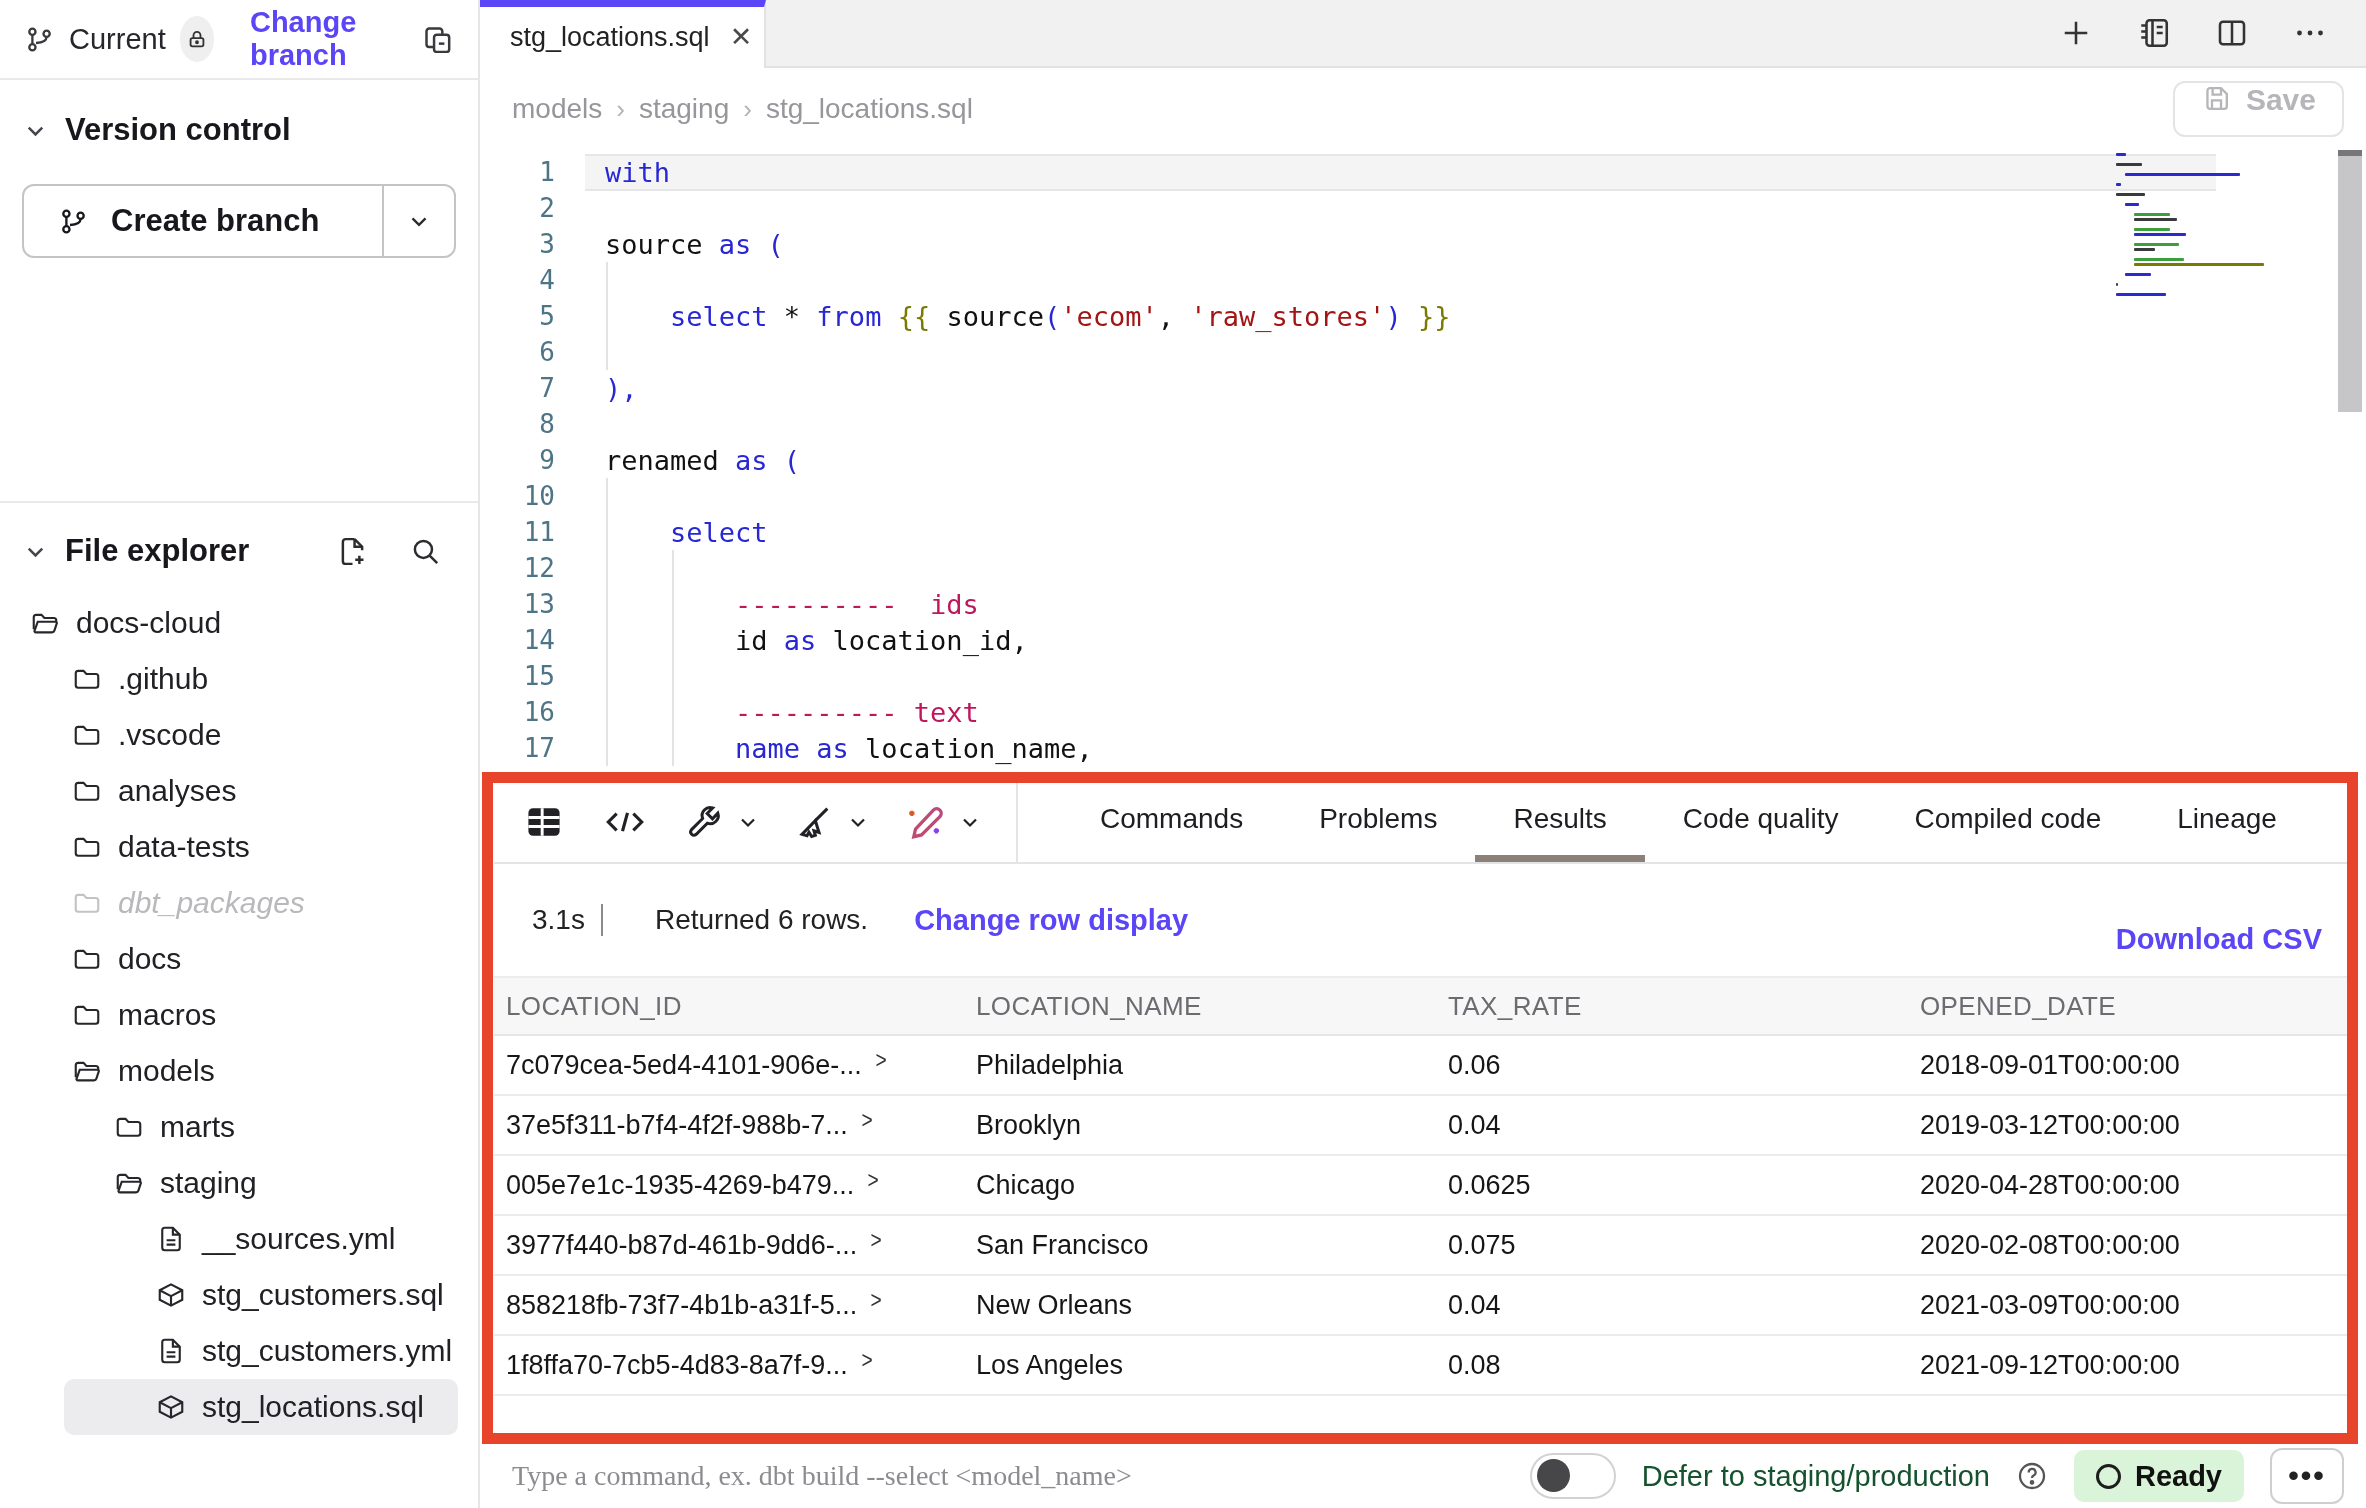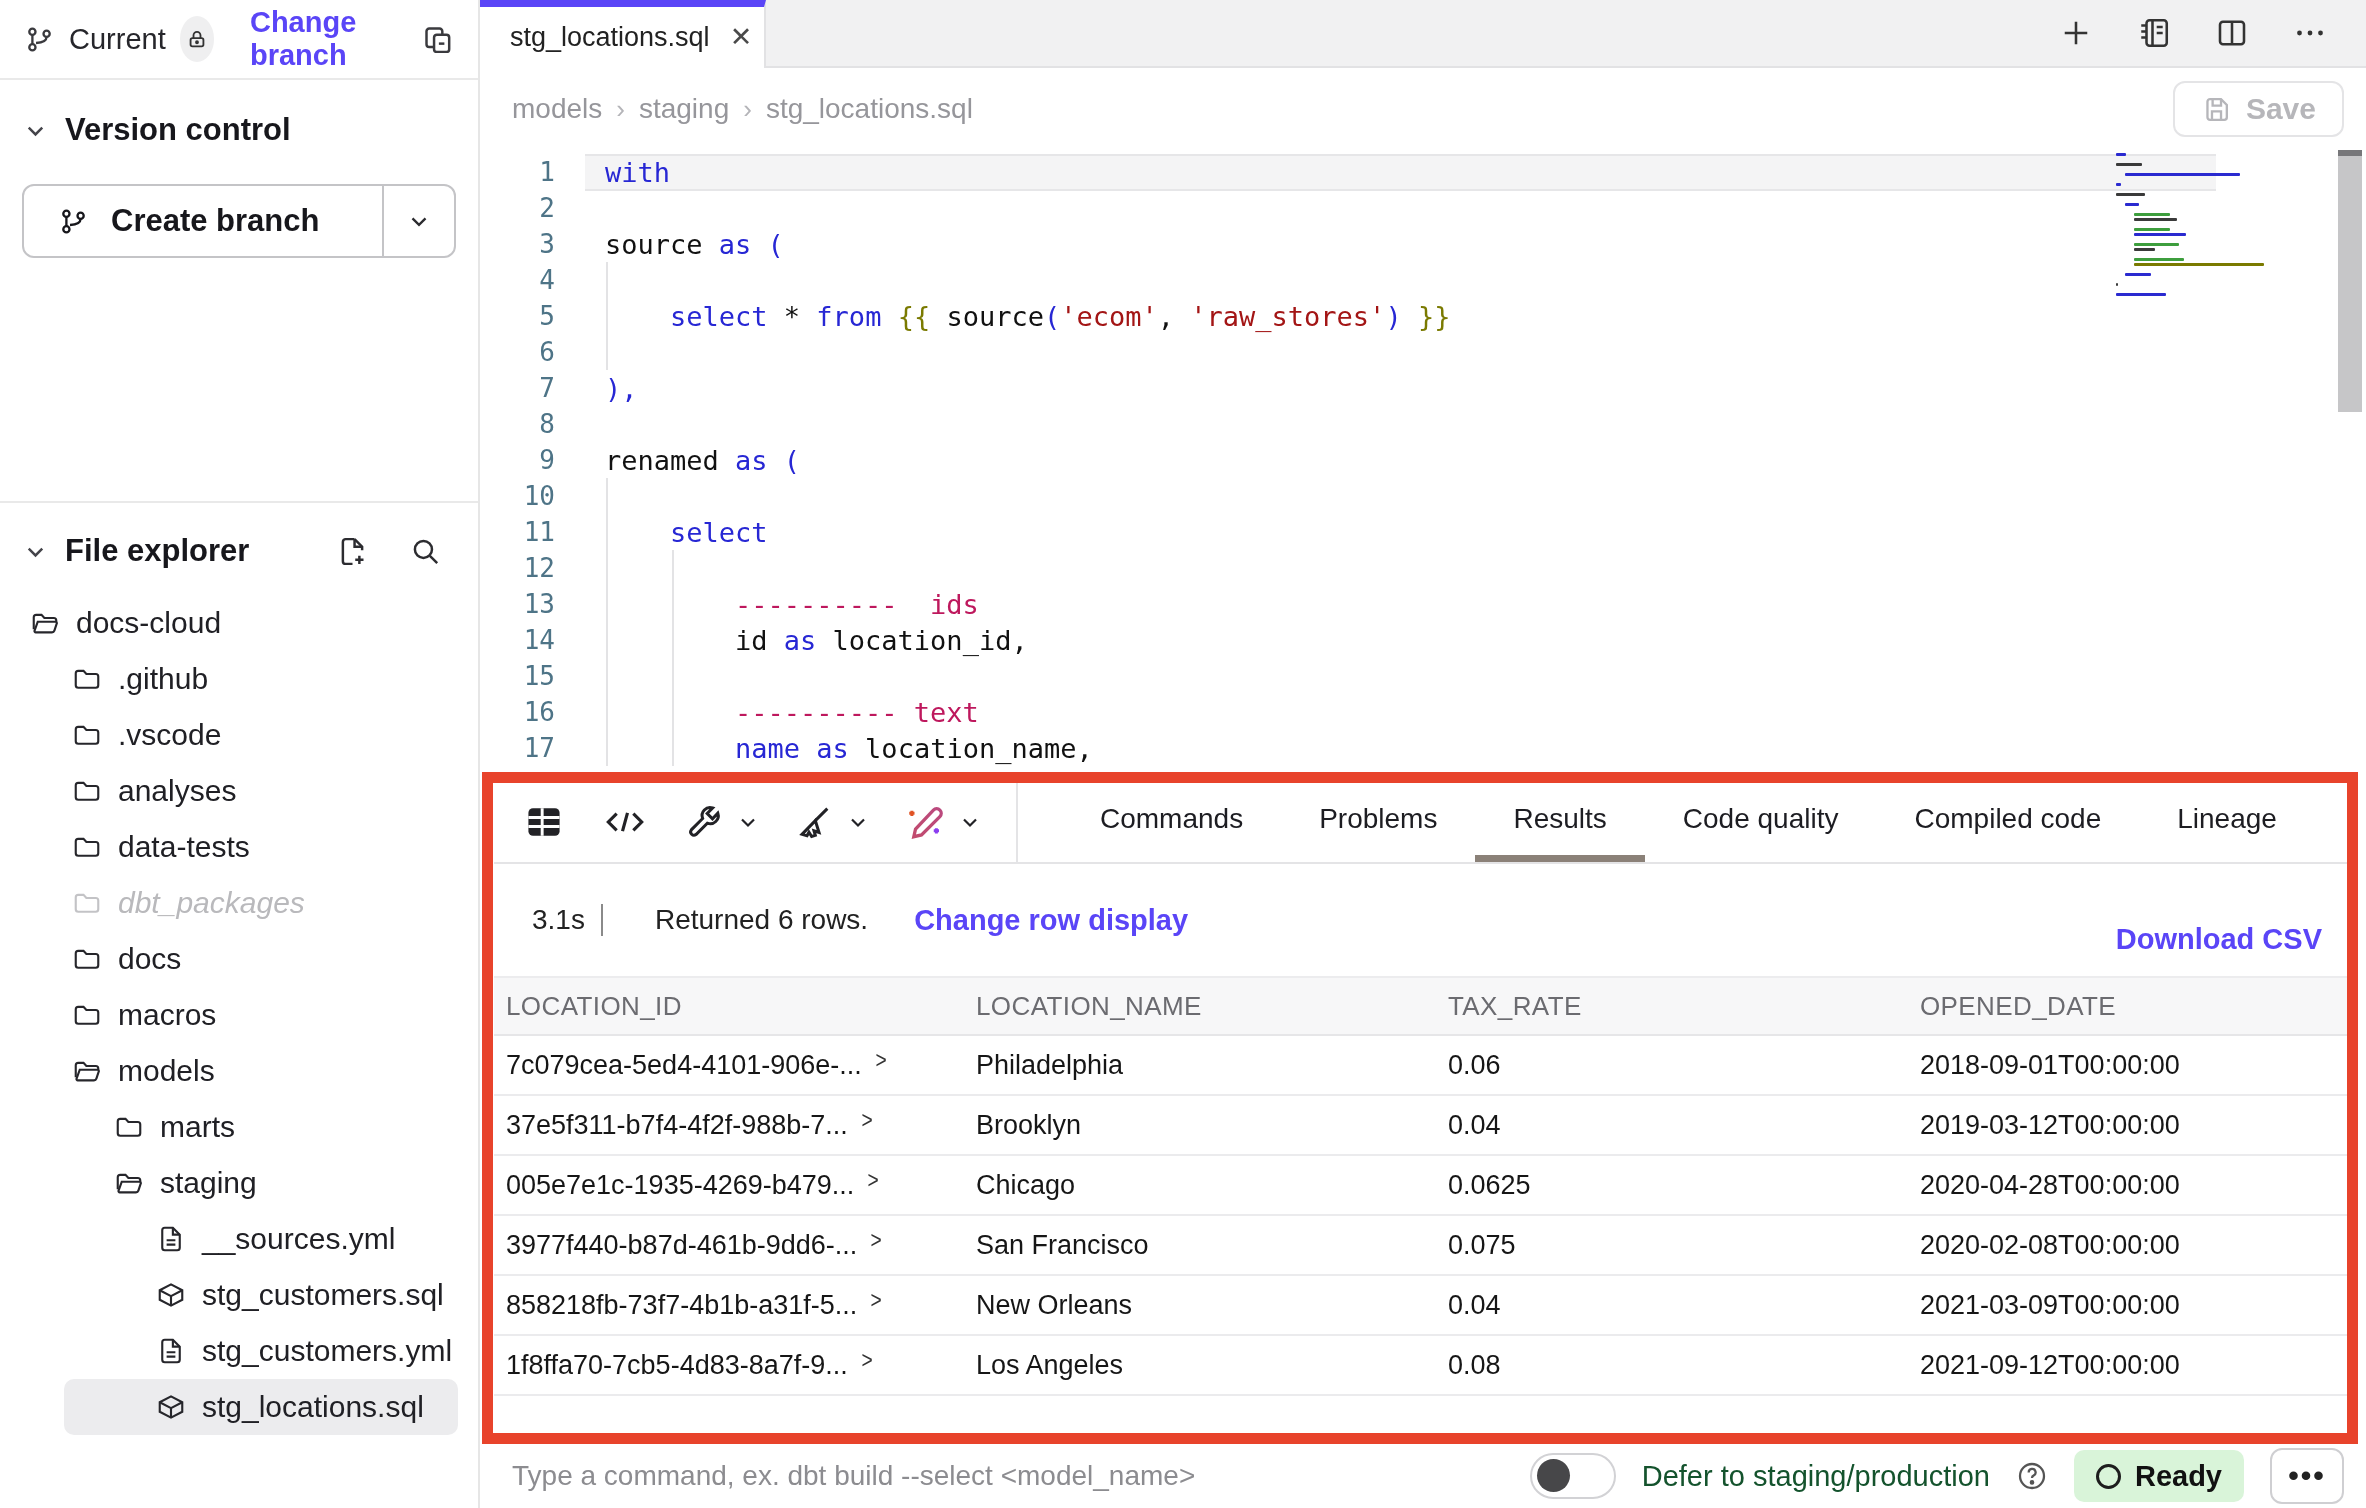--- a/index.html
+++ b/index.html
@@ -40,21 +40,21 @@
   .tabbar { position:absolute; left:0; top:0; width:100%; height:68px; background:#f1f1f2; border-bottom:2px solid #e2e2e4; display:flex; }
   .tab { width:286px; height:68px; background:#fff; border-top:7px solid #5a45f7; border-right:2px solid #e2e2e4; display:flex; align-items:center; padding-left:30px; gap:20px; }
   .tab .tab-label { font-size:27px; color:#222; }
   .tab .tab-close { margin-left:auto; margin-right:22px; font-size:27px; color:#4a4a4a; cursor:pointer; line-height:1; }
   .tabbar-actions { margin-left:auto; display:flex; align-items:center; gap:42px; padding-right:38px; }
   .tabbar-actions .ticon { display:flex; cursor:pointer; }
 
   .editor-header { position:absolute; left:0; top:68px; width:100%; height:82px; background:#fff; display:flex; align-items:center; }
   .breadcrumb { display:flex; align-items:center; gap:14px; padding-left:32px; font-size:28px; color:#96969b; }
   .breadcrumb .sep { color:#b4b4b8; font-size:26px; }
-  .save-btn { margin-left:auto; margin-right:22px; height:56px; padding:12px 26px; border:2px solid #e4e4e6; border-radius:12px; background:#fff; display:flex; align-items:center; gap:14px; color:#b6b6ba; font-size:30px; font-weight:600; }
+  .save-btn { margin-left:auto; margin-right:22px; height:56px; padding:0 26px; border:2px solid #e4e4e6; border-radius:12px; background:#fff; display:flex; align-items:flex-start; gap:14px; color:#b6b6ba; font-size:30px; font-weight:600; }
 
   .editor { position:absolute; left:0; top:150px; width:100%; height:622px; background:#fff; overflow:hidden; }
   .cur-line-band { position:absolute; left:105px; right:150px; top:4px; height:37px; background:#f4f4f5; border-top:2px solid #e6e6e8; border-bottom:2px solid #e6e6e8; }
   .code { position:absolute; left:0; top:4px; font-family:"DejaVu Sans Mono", monospace; }
   .cl { height:36px; display:flex; align-items:center; }
   .ln { width:75px; text-align:right; font-size:26px; color:#4e7487; flex:0 0 auto; }
   .lc { padding-left:50px; white-space:pre; font-size:27px; color:#111; position:relative; }
   .lc .kw, .lc .pr { color:#2727d4; }
   .lc .st { color:#a31515; }
   .lc .cm { color:#be185d; }
@@ -86,21 +86,21 @@
   .trow { display:grid; grid-template-columns:470px 472px 472px 1fr; }
   .trow.thead .tcell { background:#f7f7f8; color:#6b6b70; font-size:26px; letter-spacing:0.4px; border-bottom:2px solid #e6e6e8; border-top:2px solid #ececee; }
   .tcell { height:60px; display:flex; align-items:center; padding-left:12px; font-size:27px; color:#161616; border-bottom:2px solid #ebebed; }
   .row-chev { margin-left:12px; color:#333; font-size:24px; transform:translateY(-5px) scaleX(0.8); font-weight:400; cursor:pointer; }
   .trow.empty .tcell { border-bottom:2px solid #ebebed; }
 
   .annotation-red { position:absolute; left:2px; top:772px; width:1876px; height:672px; border:11px solid #e8432b; z-index:60; pointer-events:none; }
 
   
   .statusbar { position:absolute; left:0; top:1444px; width:100%; height:64px; background:#fff; display:flex; align-items:center; padding:0 22px 0 32px; gap:26px; }
-  .cmd-input { flex:1; border:none; outline:none; font-size:28px; color:#333; font-family:Liberation Sans, sans-serif; background:transparent; }
+  .cmd-input { flex:1; border:none; outline:none; font-size:28px; color:#333; font-family:Liberation Serif, serif; background:transparent; }
   .cmd-input::placeholder { color:#8c8c90; }
   .toggle { width:86px; height:46px; border:2px solid #d2d2d5; border-radius:24px; background:#fff; position:relative; cursor:pointer; flex:0 0 auto; }
   .toggle .knob { position:absolute; left:5px; top:4px; width:33px; height:33px; border-radius:50%; background:#474749; }
   .defer-label { font-size:29px; color:#14532d; white-space:nowrap; }
   .ready-pill { height:52px; background:#d9f4d9; border-radius:10px; display:flex; align-items:center; gap:14px; padding:0 22px; }
   .ready-circ { width:25px; height:25px; border-radius:50%; border:3px solid #1d1d1d; }
   .ready-label { font-size:29px; font-weight:600; color:#111; }
   .kebab-btn { width:74px; height:56px; border:2px solid #cfcfd2; border-radius:12px; background:#fff; display:flex; align-items:center; justify-content:center; font-size:30px; font-weight:700; color:#222; letter-spacing:2px; cursor:pointer; }
 
   svg { display:block; }

